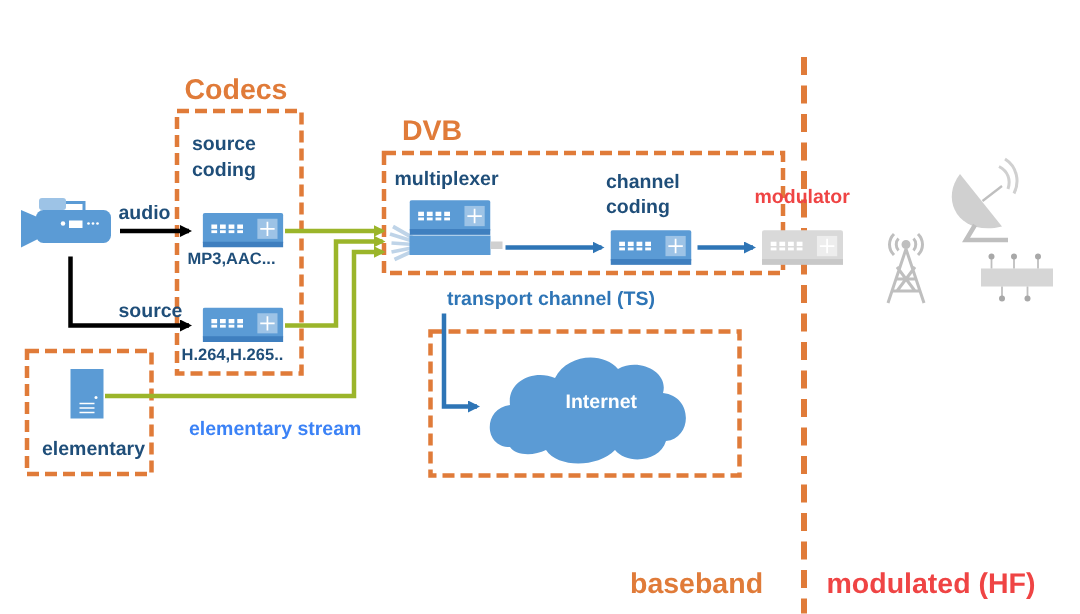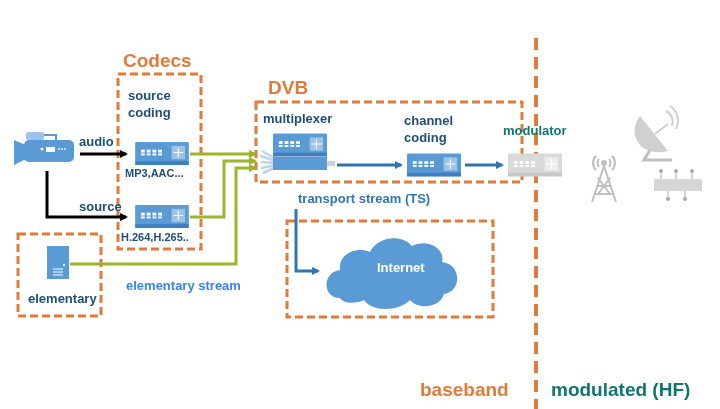--- a/index.html
+++ b/index.html
@@ -3,21 +3,21 @@
 <meta charset="utf-8">
 <style>
   html, body { margin: 0; padding: 0; background: #ffffff; }
   body { width: 720px; height: 409px; position: relative; overflow: hidden; font-family: "Liberation Sans", sans-serif; }
   #stage { position: absolute; left: 0; top: 16px; width: 696px; height: 409px; border-radius: 13px; }
   .lbl { position: absolute; font-weight: bold; white-space: nowrap; font-family: "Liberation Sans", sans-serif; }
   .orange { color: #E07B39; }
   .navy { color: #1F4E79; }
   .blue { color: #2E75B6; }
   .olive { color: #3b82f6; }
-  .grey { color: #0f766e; }
+  .grey { color: #ef4444; }
   .big { font-size: 19px; }
   .mid { font-size: 13px; }
   .sm { font-size: 11px; }
   .center { }
 </style>
 </head>
 <body>
 
 <div id="stage">
 <svg width="720" height="409" viewBox="0 0 720 409" xmlns="http://www.w3.org/2000/svg" style="position:absolute;left:0;top:0">
@@ -160,21 +160,21 @@
 <div class="lbl navy sm" style="left:125px;top:151px">MP3,AAC...</div>
 <div class="lbl navy sm" style="left:121px;top:215px">H.264,H.265..</div>
 
 <div class="lbl orange big" style="left:268px;top:61px">DVB</div>
 <div class="lbl navy mid" style="left:263px;top:95px">multiplexer</div>
 <div class="lbl navy mid center" style="left:404px;top:96px;width:60px;line-height:17px">
   <div>channel</div>
   <div>coding</div>
 </div>
 <div class="lbl grey mid" style="left:503px;top:107px">modulator</div>
-<div class="lbl blue mid" style="left:298px;top:175px">transport stream (TS)</div>
+<div class="lbl blue mid" style="left:298px;top:175px">transport channel (TS)</div>
 
 <div class="lbl olive mid" style="left:126px;top:262px">elementary stream</div>
 <div class="lbl navy mid" style="left:28px;top:275px">elementary</div>
 
 <div class="lbl mid" style="left:377px;top:244px;color:#ffffff">Internet</div>
 
 <div class="lbl grey big" style="left:551px;top:363px">modulated (HF)</div>
 <div class="lbl orange big" style="left:420px;top:363px">baseband</div>
 </div>
 

